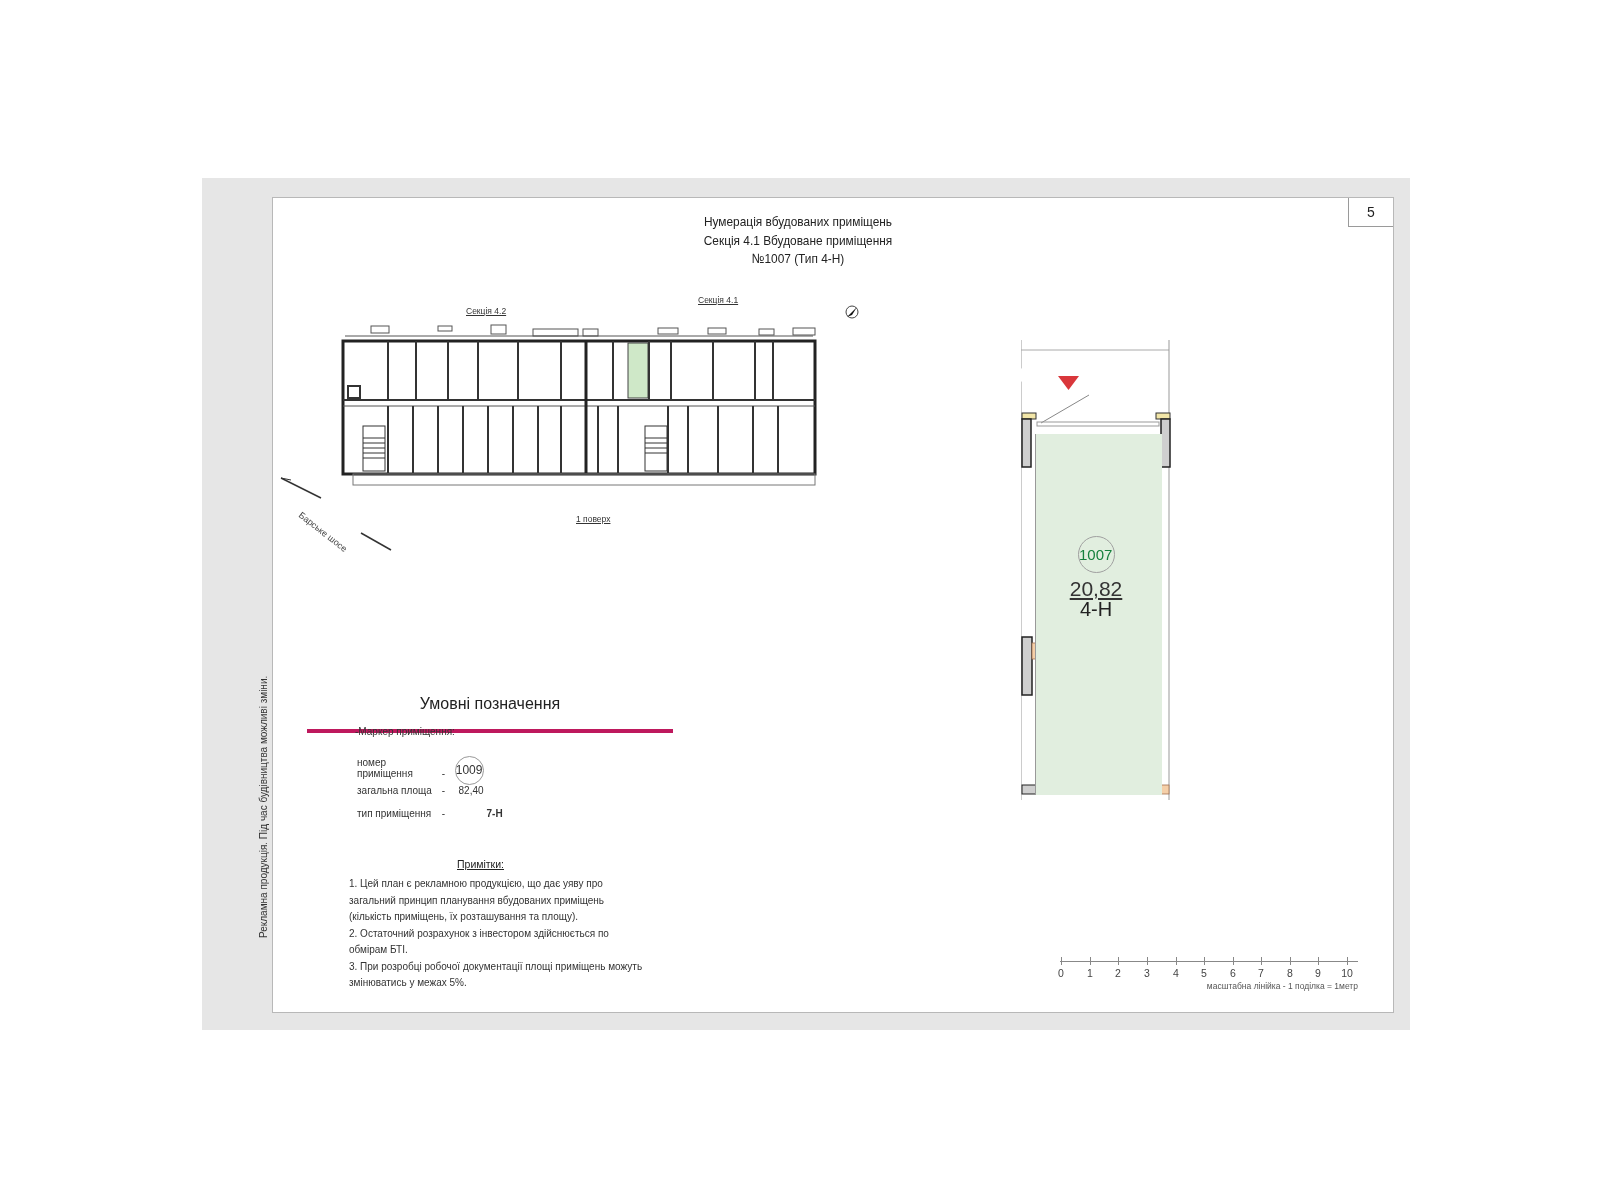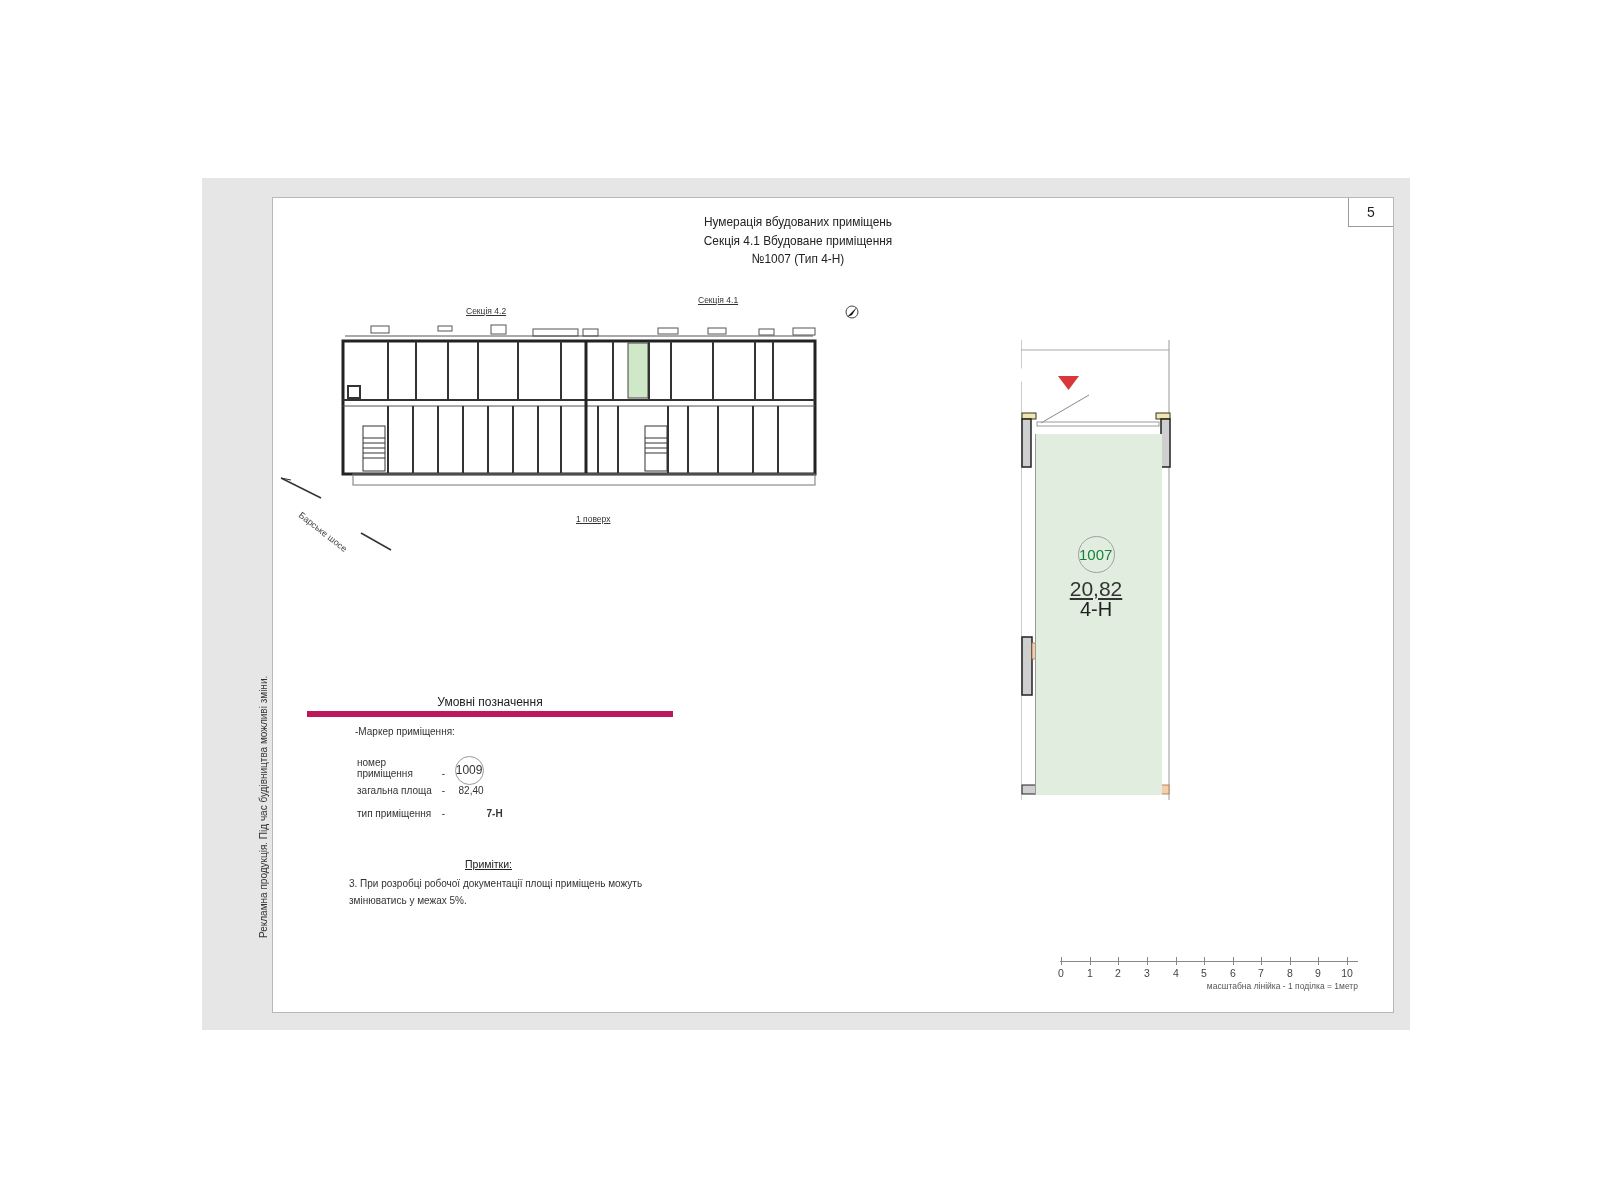--- a/index.html
+++ b/index.html
@@ -8,26 +8,26 @@
   .sheet-bg { position:absolute; left:202px; top:178px; width:1208px; height:852px; background:#e6e6e6; }
   .sheet { position:absolute; left:272px; top:197px; width:1122px; height:816px; background:#ffffff;
            border:1px solid #b8b8b8; box-sizing:border-box; }
   .page-num { position:absolute; right:0; top:0; width:44px; height:28px; border-left:1px solid #9a9a9a;
               border-bottom:1px solid #9a9a9a; font-size:14px; text-align:center; line-height:28px; }
   .title { position:absolute; left:380px; top:15px; width:290px; text-align:center; font-size:13.5px;
            line-height:18.5px; font-family:"Liberation Sans Narrow","Liberation Sans",sans-serif; transform:scaleX(0.88); }
   .side-note { position:absolute; left:-15px; top:740px; transform:rotate(-90deg); transform-origin:left top;
                font-size:10px; color:#333; white-space:nowrap; }
   .plan-wrap { position:absolute; left:0; top:0; }
-  .legend-title { position:absolute; left:34px; top:497px; width:366px; border-bottom:6px solid #be185d;
-                  text-align:center; font-size:12px; padding-bottom:2px; }
+  .legend-title { position:absolute; left:34px; top:497px; width:366px; border-bottom:4px solid #be185d;
+                  text-align:center; font-size:16px; padding-bottom:16px; }
   .legend-row { position:absolute; font-size:10px; color:#333; }
   .circle-marker { display:inline-block; border:1px solid #999; border-radius:50%; width:27px; height:27px;
                    line-height:27px; text-align:center; font-size:12px; }
-  .notes-title { position:absolute; left:192px; top:660px; font-size:10.5px; text-decoration:underline; }
+  .notes-title { position:absolute; left:184px; top:660px; font-size:10.5px; text-decoration:underline; }
   .notes { position:absolute; left:76px; top:678px; width:300px; font-size:10px; line-height:16.5px; color:#333; }
   .unit { position:absolute; left:748px; top:142px; width:152px; height:470px; }
   .unit-green { position:absolute; left:14px; top:94px; width:126px; height:361px; background:#e1eedf; border-left:1px solid #999; }
   .unit-num { position:absolute; left:57px; top:196px; width:35px; height:35px; border:1px solid #a0a0a0; border-radius:50%;
               line-height:35px; font-size:15px; color:#15803d; }
   .unit-area { position:absolute; left:40px; top:237px; width:70px; text-align:center; font-size:21px; text-decoration:underline; color:#333; }
   .unit-type { position:absolute; left:40px; top:258px; width:70px; text-align:center; font-size:20px; color:#222; }
   .scale { position:absolute; left:787px; top:755px; width:300px; height:40px; }
   .scale-line { position:absolute; left:0; top:8px; width:298px; border-top:1px solid #888; }
   .tick { position:absolute; top:4px; width:1px; height:8px; background:#888; }
@@ -153,20 +153,22 @@
     <span>82,40</span>
   </div>
   <div class="legend-row" style="left:84px;top:610px;">
     <span style="display:inline-block;width:82px;">тип приміщення</span>
     <span style="display:inline-block;width:18px;">-</span>
     <span style="font-weight:bold;margin-left:24px;">7-Н</span>
   </div>
 
   <div class="notes-title">Примітки:</div>
   <div class="notes">
+    <div>1. Цей план є рекламною продукцією, що дає уяву про загальний принцип  планування вбудованих приміщень (кількість приміщень, їх розташування та площу).</div>
+    <div>2. Остаточний розрахунок з інвестором здійснюється по обмірам БТІ.</div>
     <div>3. При розробці робочої документації площі приміщень можуть змінюватись у межах 5%.</div>
   </div>
 
   <div class="unit">
     <svg width="152" height="470" style="position:absolute;left:0;top:0;">
       <line x1="0" y1="0" x2="0" y2="28" stroke="#999" stroke-width="1"></line>
       <path d="M0 28 L-4 35 L0 42" fill="none" stroke="#999" stroke-width="1"></path>
       <line x1="0" y1="42" x2="0" y2="460" stroke="#999" stroke-width="1"></line>
       <line x1="0" y1="10" x2="148" y2="10" stroke="#aaa" stroke-width="1"></line>
       <line x1="148" y1="0" x2="148" y2="460" stroke="#999" stroke-width="1"></line>

